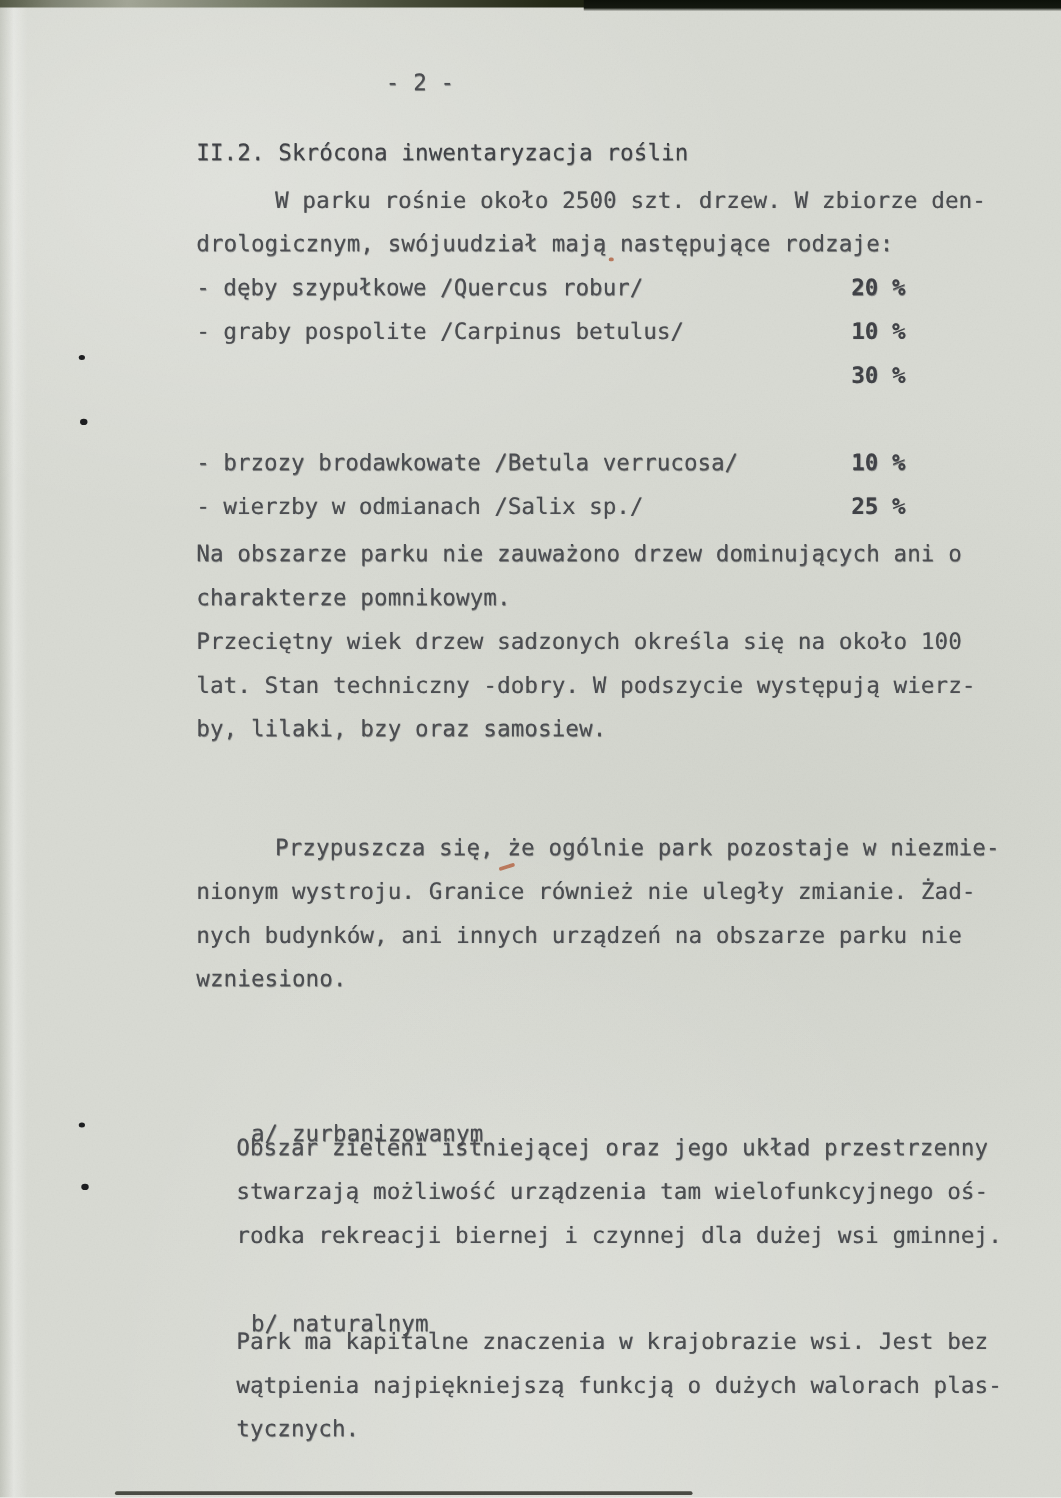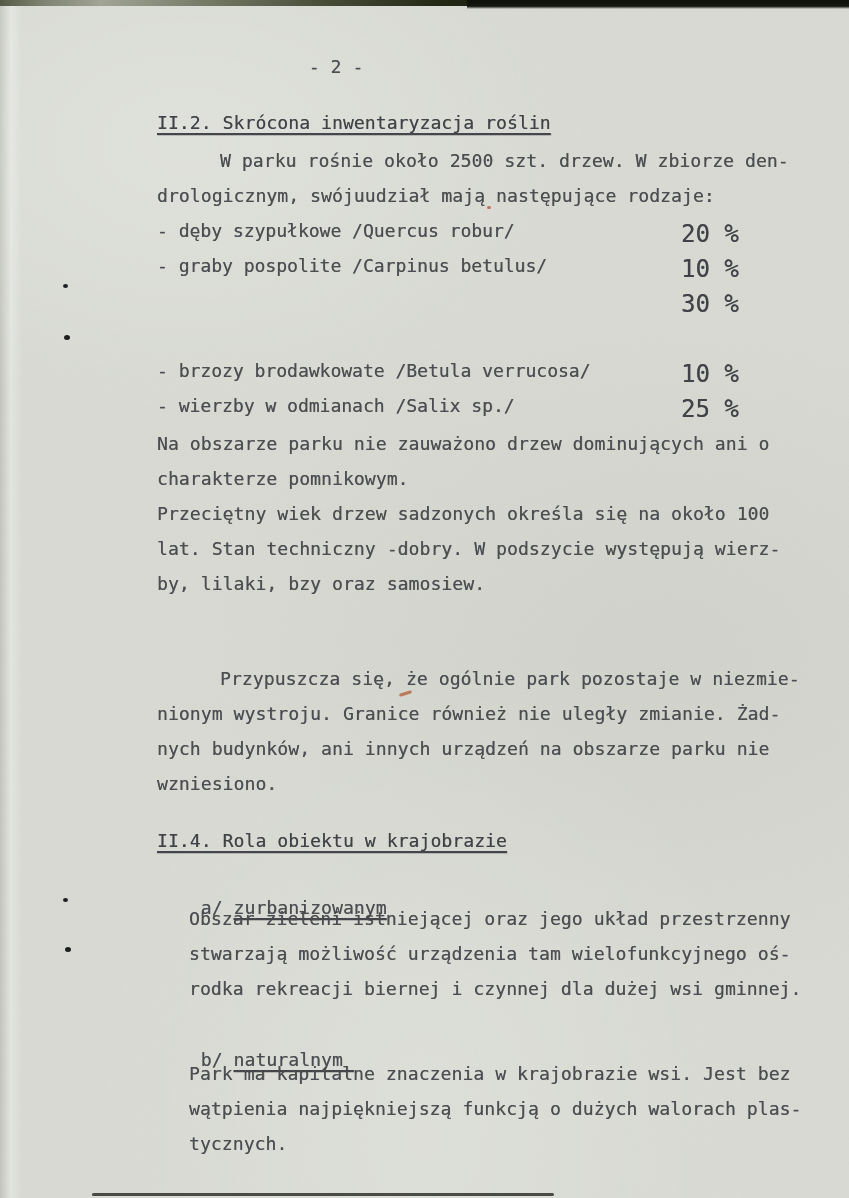--- a/index.html
+++ b/index.html
@@ -24,28 +24,27 @@
     filter: blur(0.22px);
   }
   .line {
     position: absolute;
     font-size: 18px;
     line-height: 22px;
     white-space: pre;
     letter-spacing: 0.1px;
   }
   .u {
-    text-decoration: underline;
     text-decoration-thickness: 1.6px;
     text-underline-offset: 4px;
     text-decoration-color: #44464b;
   }
   .row { position: absolute; left: 0; width: 100%; height: 24px; }
   .row .lbl { position: absolute; left: 157px; font-size: 18px; white-space: pre; }
-  .row .val { position: absolute; left: 681px; font-size: 24px; white-space: pre; color: #404247; }
+  .row .val { position: absolute; left: 681px; font-size: 18px; white-space: pre; color: #404247; font-weight: bold; }
   .heading { color: #404247; }
   .top-strip {
     position: absolute; top: 0; left: 0; width: 100%; height: 6px;
     background: linear-gradient(90deg,
       #555a47 0%, #7f8372 5%, #a3a697 12%, #767b68 24%,
       #484d3a 38%, #232816 52%, #10140b 66%, #0e120b 100%);
   }
   .top-strip-right {
     position: absolute; top: 0; left: 55%; right: 0; height: 9px;
     background: linear-gradient(180deg, #0d110a 0%, #141810 70%, rgba(20,24,16,0) 100%);
@@ -109,21 +108,20 @@
   <div class="line ink" style="top:468px; left:157px;">charakterze pomnikowym.</div>
   <div class="line ink" style="top:503px; left:157px;">Przeciętny wiek drzew sadzonych określa się na około 100</div>
   <div class="line ink" style="top:538px; left:157px;">lat. Stan techniczny -dobry. W podszycie występują wierz-</div>
   <div class="line ink" style="top:573px; left:157px;">by, lilaki, bzy oraz samosiew.</div>
 
   <div class="line ink" style="top:668px; left:220px;">Przypuszcza się, że ogólnie park pozostaje w niezmie-</div>
   <div class="line ink" style="top:703px; left:157px;">nionym wystroju. Granice również nie uległy zmianie. Żad-</div>
   <div class="line ink" style="top:738px; left:157px;">nych budynków, ani innych urządzeń na obszarze parku nie</div>
   <div class="line ink" style="top:773px; left:157px;">wzniesiono.</div>
 
-  <div class="line ink u heading" style="top:830px; left:157px;">II.4. Rola obiektu w krajobrazie</div>
 
   <div class="line" style="top:875px; left:157px;">
     <span class="ink">a/ </span><span class="ink u">zurbanizowanym</span>
   </div>
   <div class="line ink" style="top:908px; left:189px;">Obszar zieleni istniejącej oraz jego układ przestrzenny</div>
   <div class="line ink" style="top:943px; left:189px;text-align:right;">stwarzają możliwość urządzenia tam wielofunkcyjnego oś-</div>
   <div class="line ink" style="top:978px; left:189px;">rodka rekreacji biernej i czynnej dla dużej wsi gminnej.</div>
 
   <div class="line" style="top:1027px; left:157px;">
     <span class="ink">b/ </span><span class="ink u">naturalnym </span>

